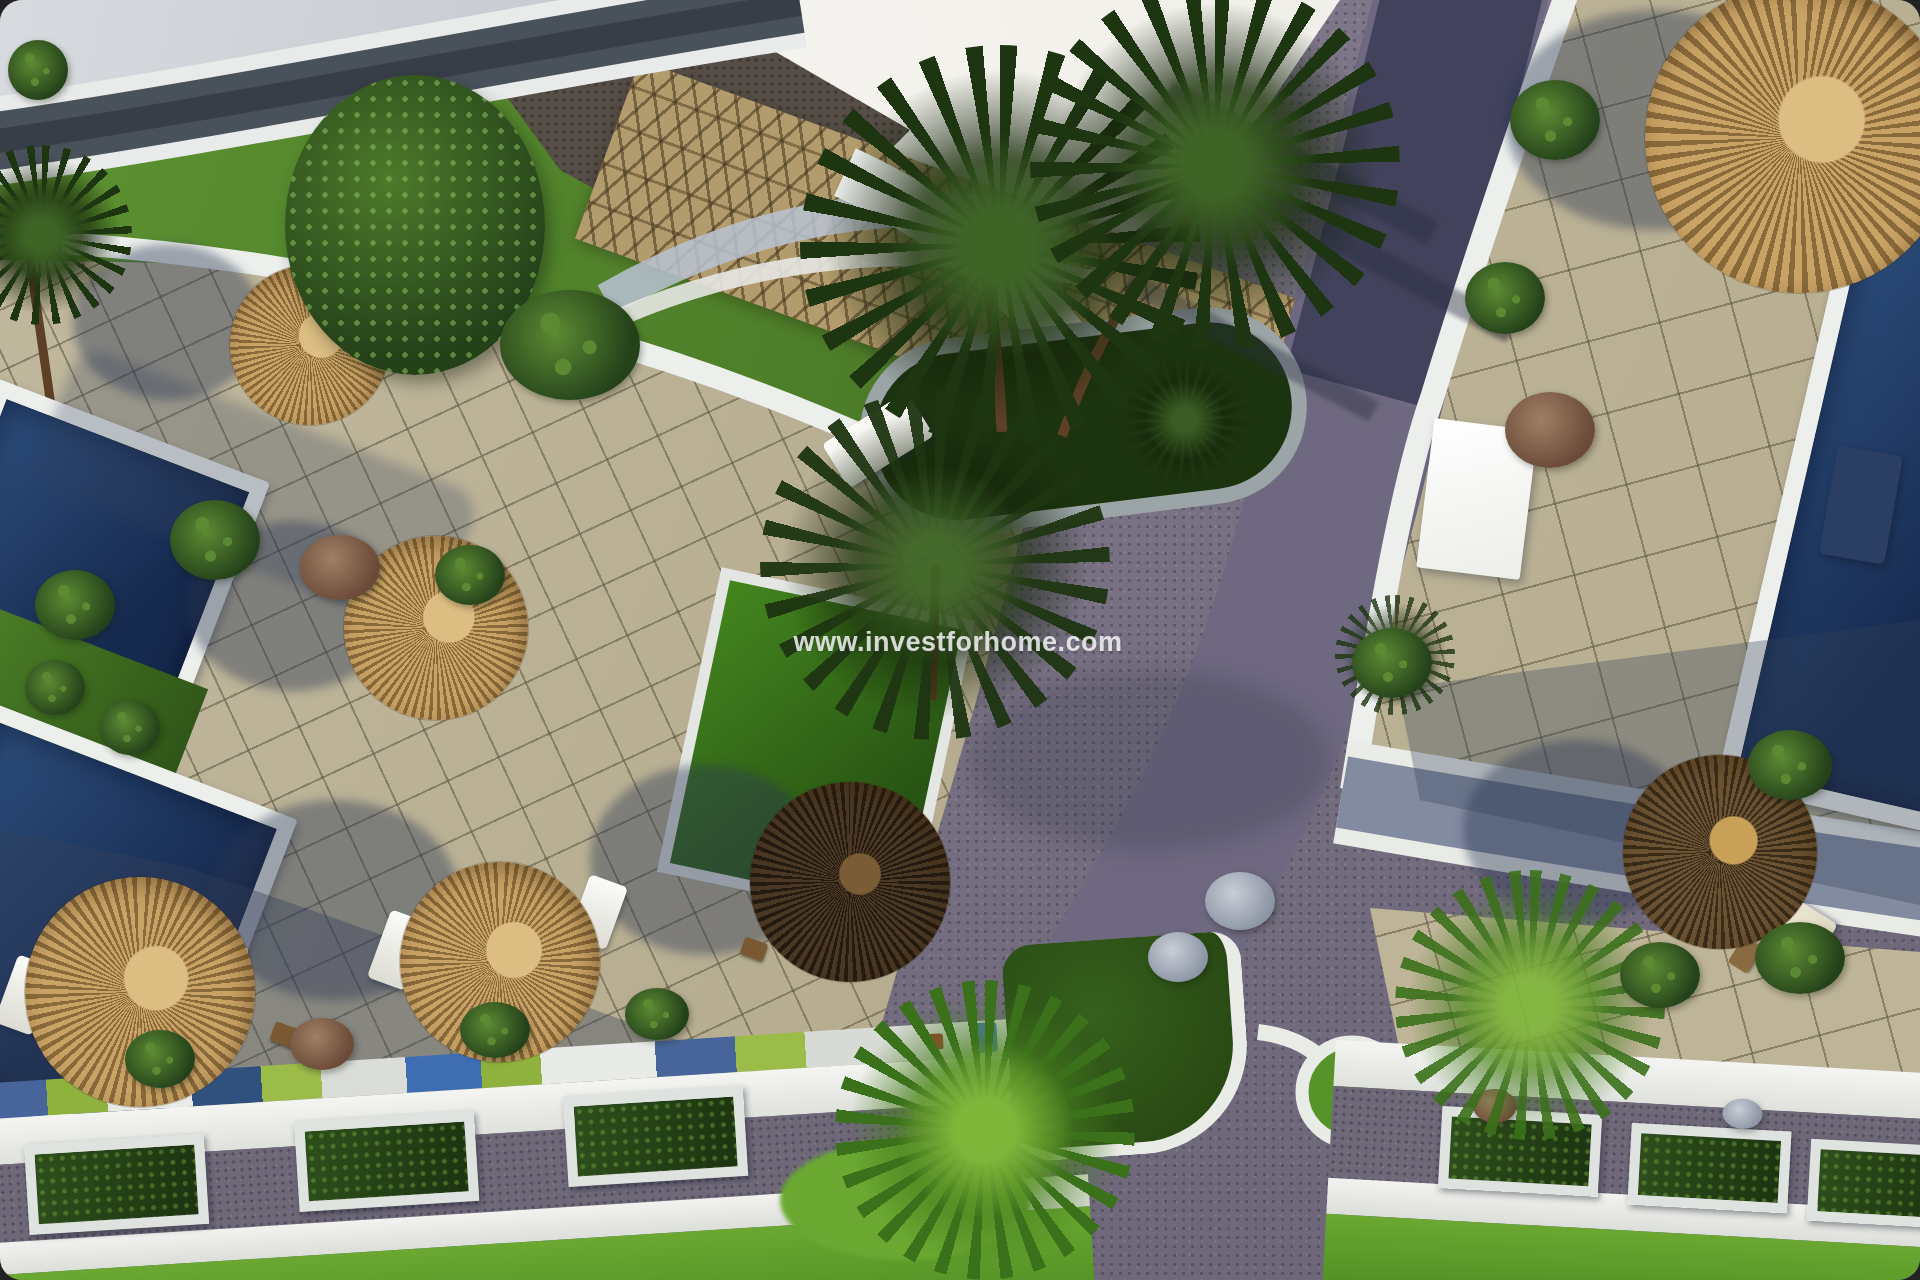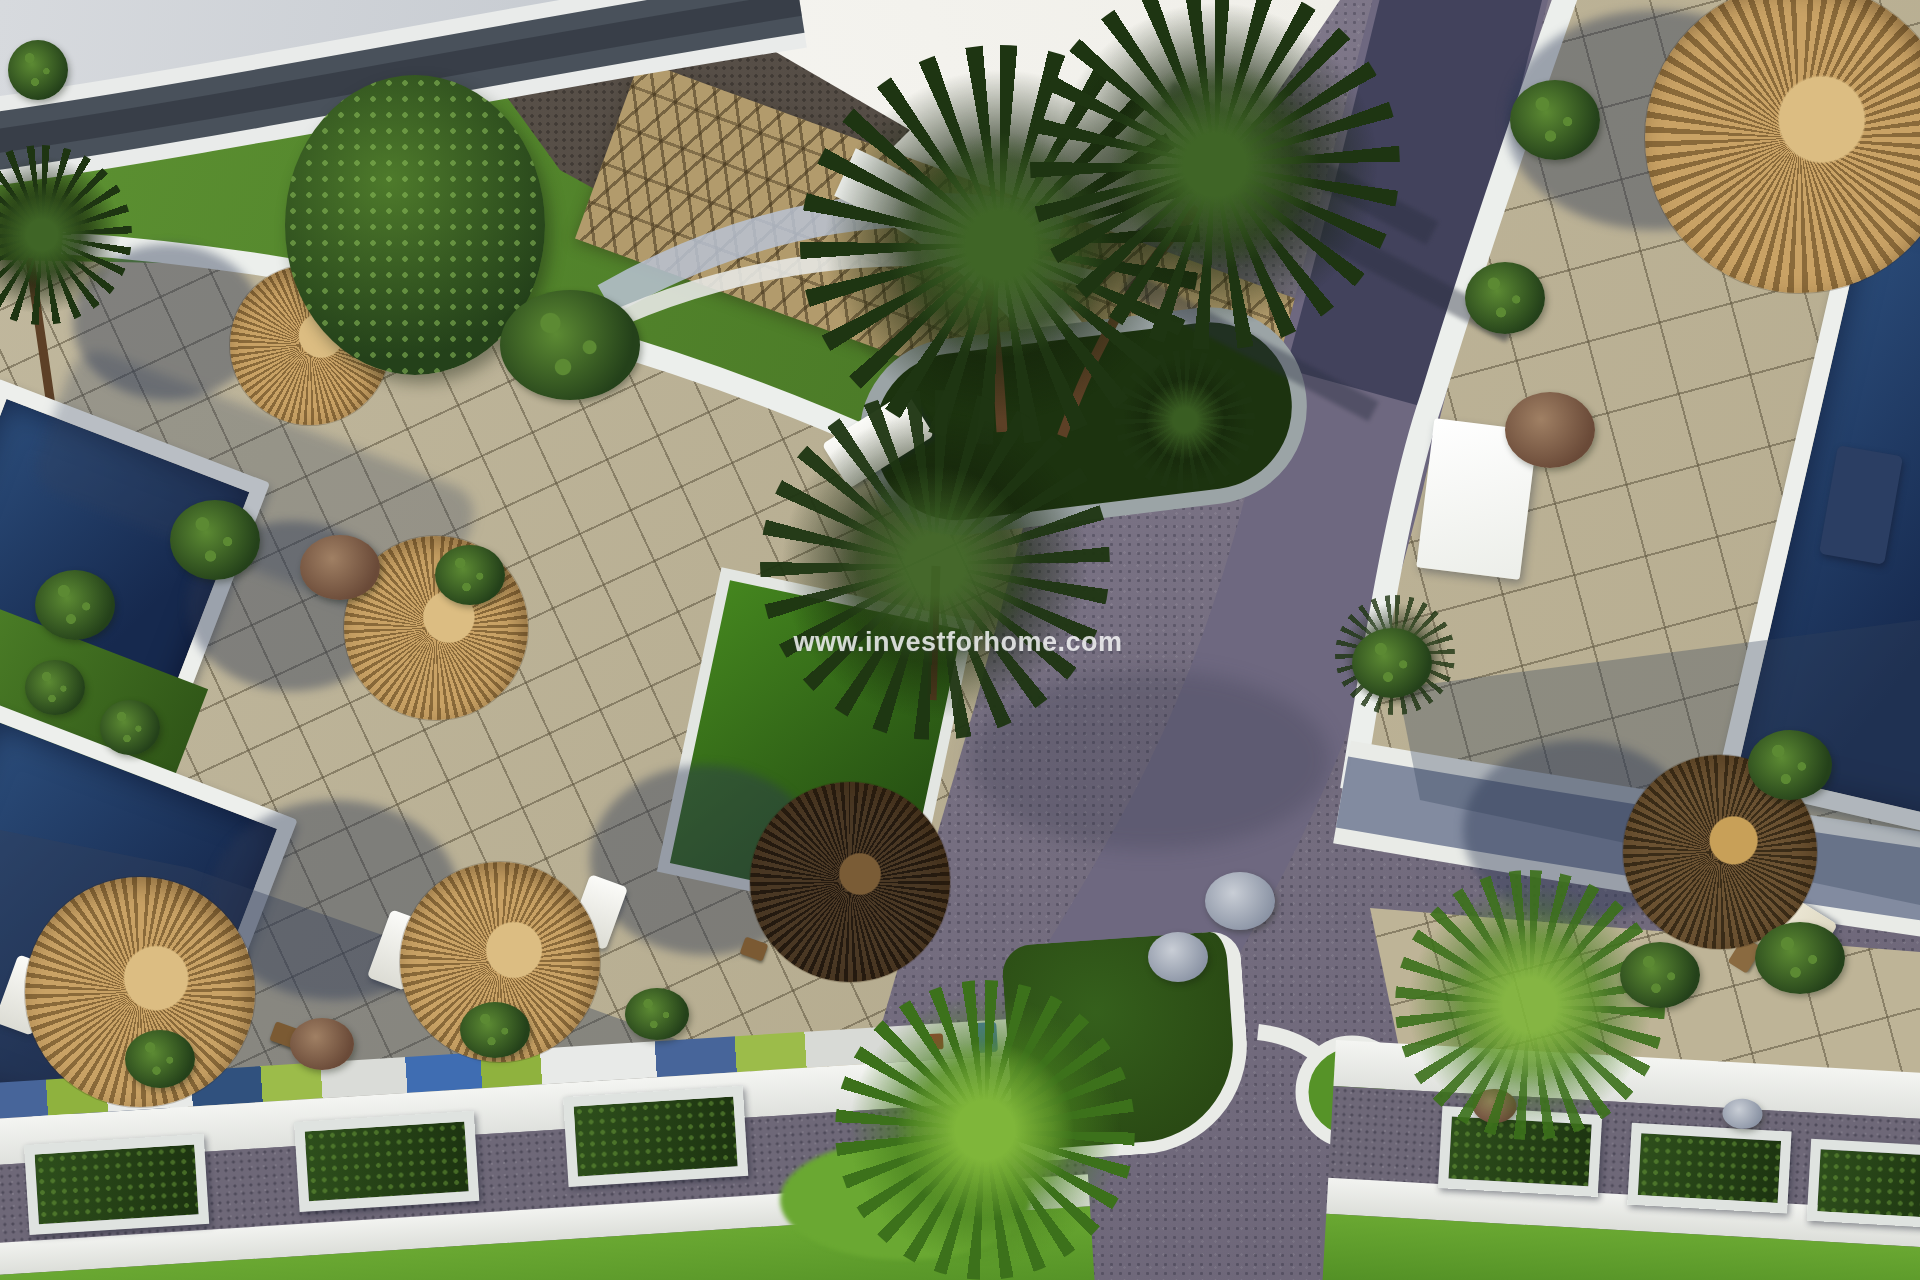--- a/index.html
+++ b/index.html
@@ -5,20 +5,21 @@
   html,body{margin:0;padding:0;background:#222;}
   .stage{
     position:relative;width:1920px;height:1280px;overflow:hidden;
     font-family:"Liberation Sans",sans-serif;
     background-color:var(--plaza,#7b7386);
     background-image:
       radial-gradient(rgba(25,25,40,.28) 1.3px, transparent 1.8px),
       radial-gradient(rgba(255,255,255,.08) 1px, transparent 1.5px),
       linear-gradient(160deg, rgba(255,255,255,.07), rgba(10,10,25,.14));
     background-size:9px 9px,13px 13px,100% 100%;
+    border-radius:22px;
   }
   .abs{position:absolute;}
   .noptr{pointer-events:none;}
   
   .terr{position:absolute;inset:0;}
   .terr-left{
     background-color:var(--tile,#b8ae90);
     background-image:
       repeating-linear-gradient(65deg, var(--tileLine,rgba(95,86,64,.55)) 0 2px, transparent 2px 56px),
       repeating-linear-gradient(155deg, var(--tileLine,rgba(95,86,64,.55)) 0 2px, transparent 2px 56px),

